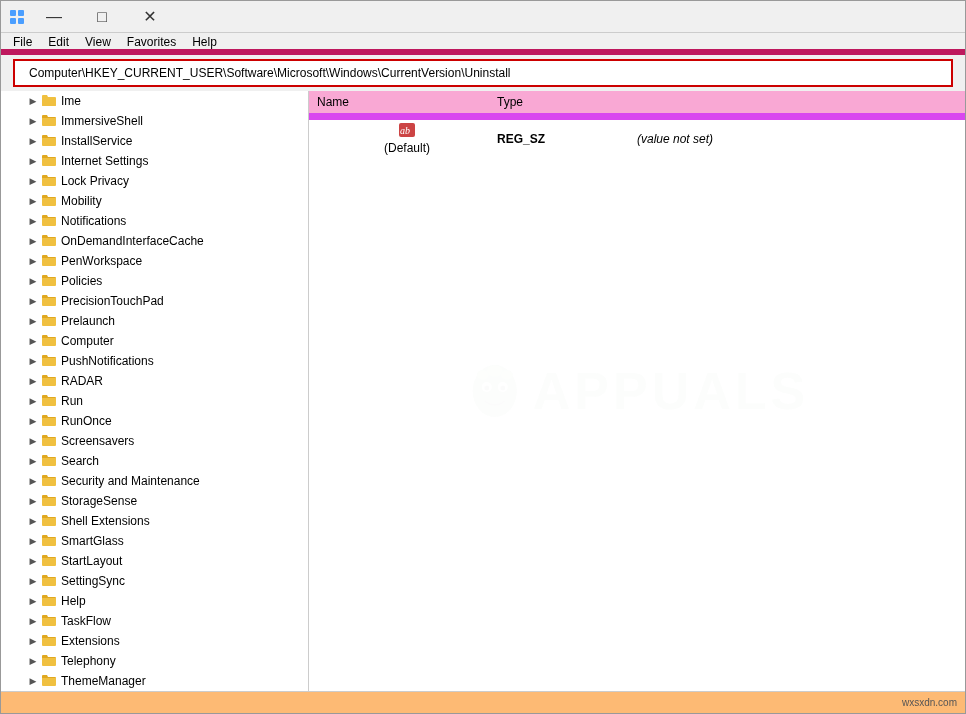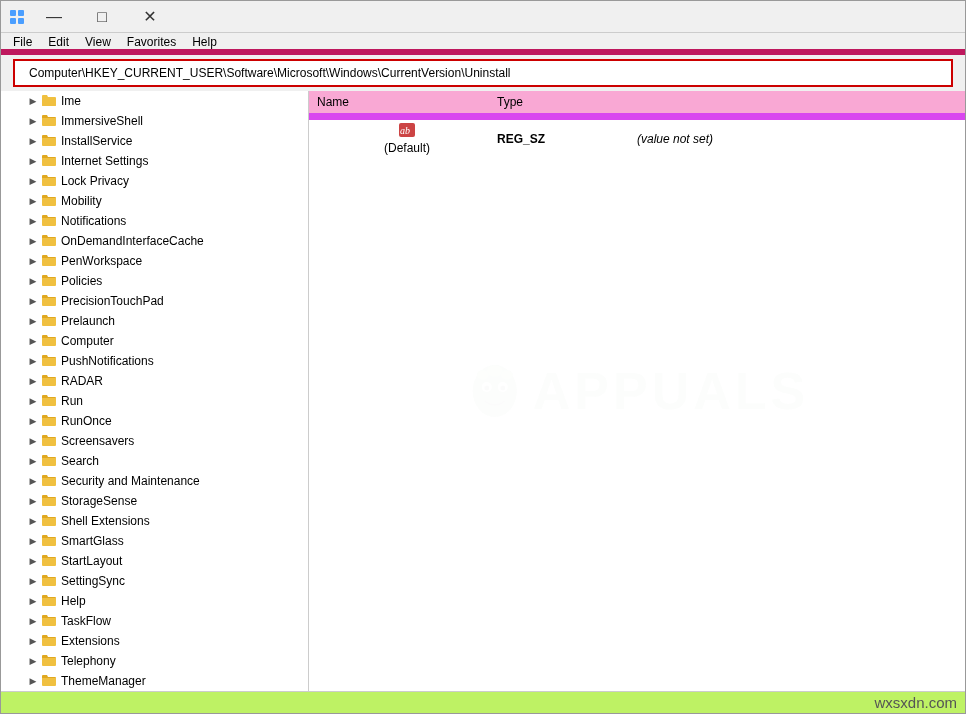--- a/index.html
+++ b/index.html
@@ -176,26 +176,26 @@
       font-size: 64px;
       font-weight: bold;
       color: #5a8a5a;
       letter-spacing: 8px;
       pointer-events: none;
       user-select: none;
       white-space: nowrap;
     }
     .status-bar {
       height: 22px;
-      background: #bef264;
+      background: #fdba74;
       border-top: 1px solid #ccc;
       display: flex;
       align-items: center;
       padding: 0 8px;
-      font-size: 15px;
+      font-size: 10px;
       color: #555;
       flex-shrink: 0;
     }
     .folder-svg {
       display: inline-block;
     }
   </style>
 </head>
 <body>
 

